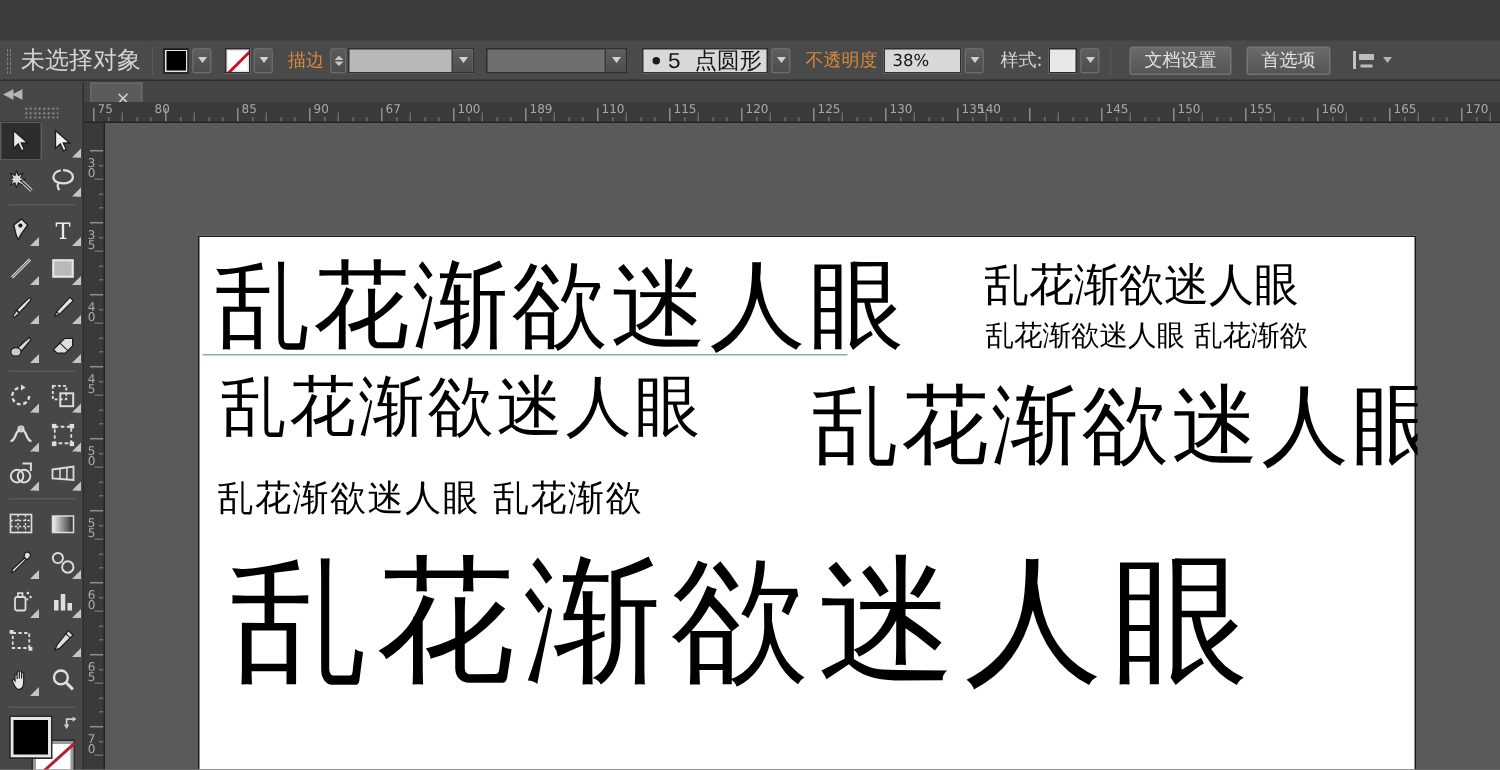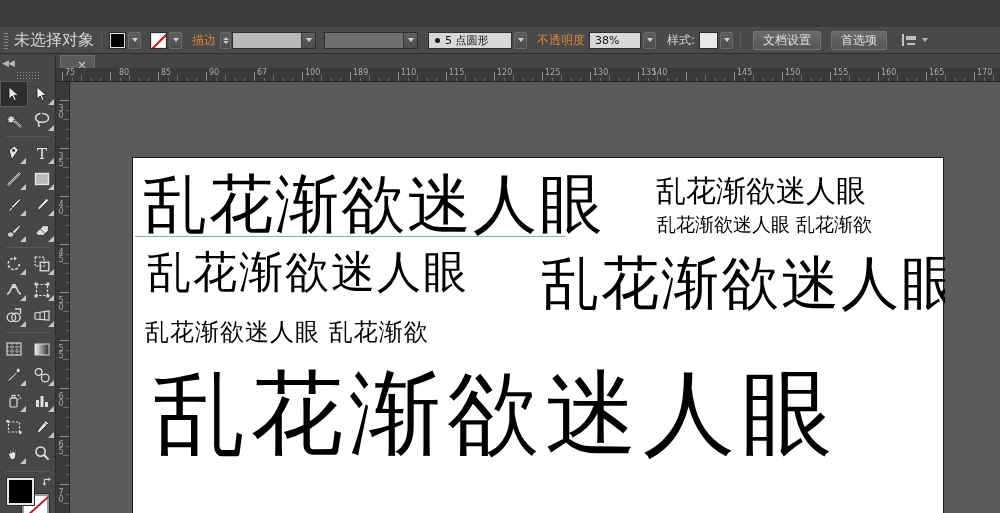--- a/index.html
+++ b/index.html
@@ -131,21 +131,21 @@
   }
   .combo .combo-arrow .caret { border-top-color: #d2d2d2; margin: 0; }
   .stroke-profile {
     width: 84px; height: 17px; background: #d8d8d8;
     border: 1px solid #2f2f2f; display: flex; align-items: center;
   }
   .sp-dot {
     width: 5px; height: 5px; background: #1c1c1c; border-radius: 50%;
     margin: 0 5px 0 6px;
   }
-  .sp-txt { font-size: 11px; color: #141414; white-space: nowrap; }
+  .sp-txt { font-size: 15px; color: #141414; white-space: nowrap; font-family: Liberation Mono, monospace; }
   .opacity-box {
     width: 52px; height: 17px; background: #d8d8d8; border: 1px solid #2f2f2f;
     font-size: 11px; color: #141414; display: flex; align-items: center;
     padding-left: 5px;
   }
   .style-sw {
     width: 19px; height: 17px; background: #e8e8e8; border: 1px solid #2a2a2a;
   }
   .btn-gray {
     height: 19px; padding: 0 9px;
@@ -374,21 +374,21 @@
 
   <div class="ruler-corner"></div>
   <div class="h-ruler" id="hruler">
       <div class="h-tick major" style="left: 6px;"></div>
       <div class="h-num" style="left: 9px;">75</div>
       <div class="h-tick" style="left: 15.6px; height: 3px;"></div>
       <div class="h-tick" style="left: 25.2px; height: 6px;"></div>
       <div class="h-tick" style="left: 34.8px; height: 3px;"></div>
       <div class="h-tick" style="left: 44.4px; height: 3px;"></div>
       <div class="h-tick major" style="left: 54px;"></div>
-      <div class="h-num" style="left: 63px;">80</div>
+      <div class="h-num" style="left: 47px;">80</div>
       <div class="h-tick" style="left: 63.6px; height: 3px;"></div>
       <div class="h-tick" style="left: 73.2px; height: 6px;"></div>
       <div class="h-tick" style="left: 82.8px; height: 3px;"></div>
       <div class="h-tick" style="left: 92.4px; height: 3px;"></div>
       <div class="h-tick major" style="left: 102px;"></div>
       <div class="h-num" style="left: 105px;">85</div>
       <div class="h-tick" style="left: 111.6px; height: 3px;"></div>
       <div class="h-tick" style="left: 121.2px; height: 6px;"></div>
       <div class="h-tick" style="left: 130.8px; height: 3px;"></div>
       <div class="h-tick" style="left: 140.4px; height: 3px;"></div>

